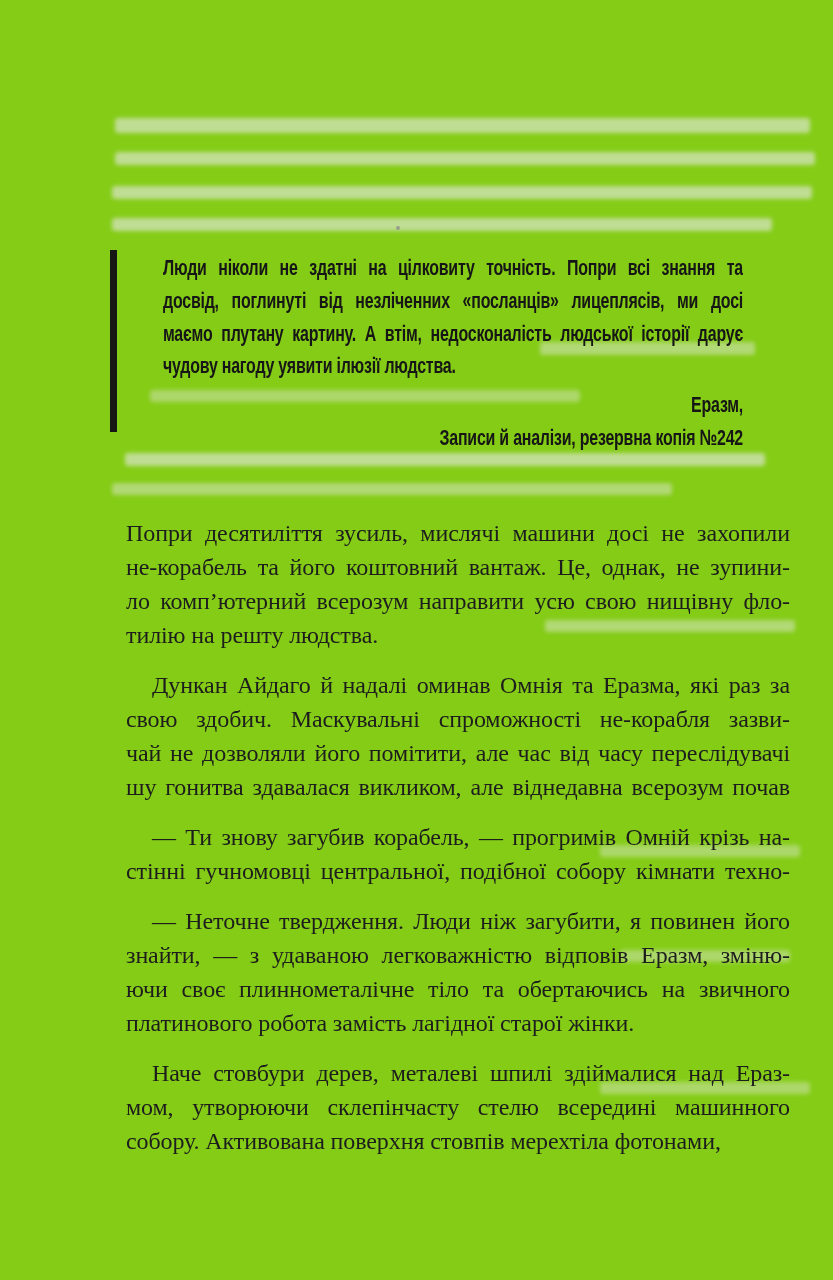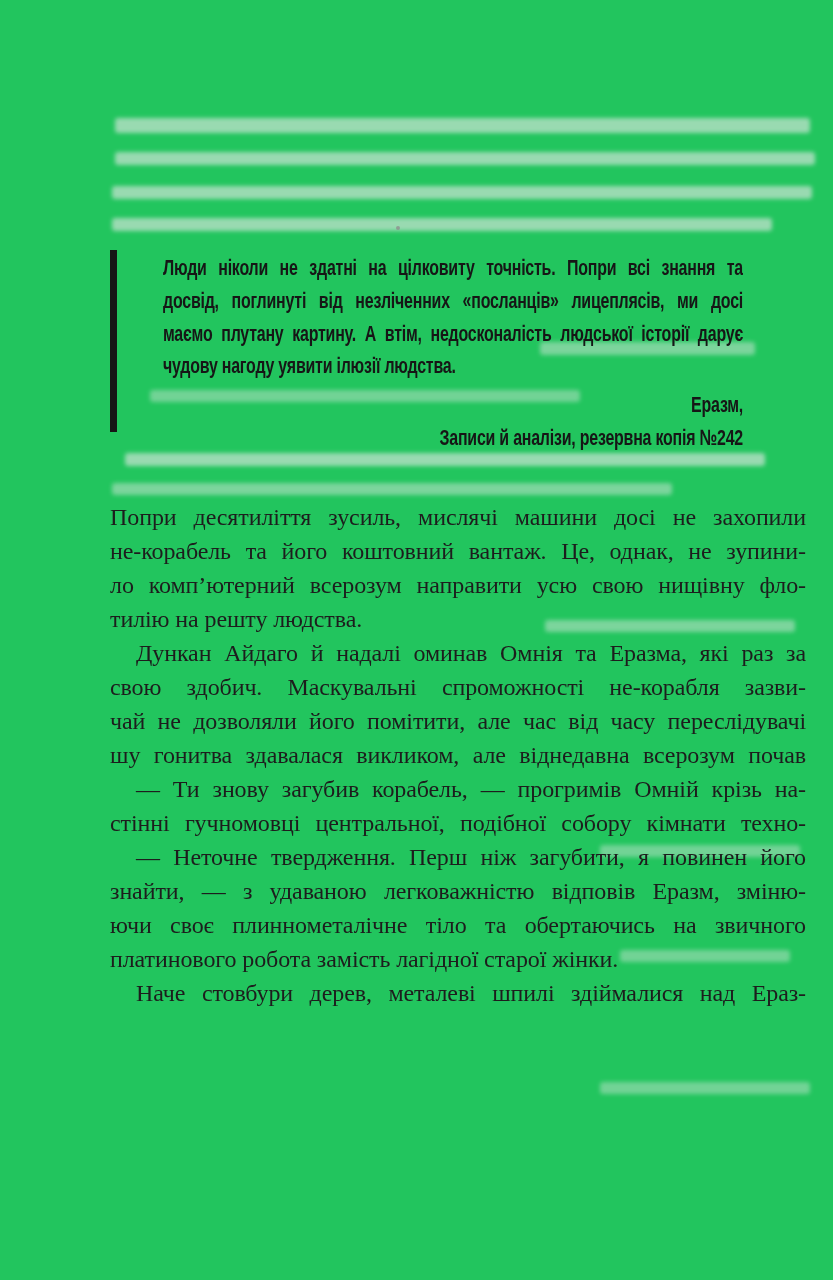--- a/index.html
+++ b/index.html
@@ -70,34 +70,34 @@
   .body-text {
     position: absolute;
     left: 110px; top: 500px;
     width: 696px;
     font-family: "Liberation Serif", serif;
     font-size: 24px;
     line-height: 34px;
     letter-spacing: -0.1px;
     color: #1d1d1d;
   }
-  .para { margin: 0; font-family: Liberation Serif, serif; }
+  .para { margin: 16px; font-family: Liberation Serif, serif; }
   .para.indented .line:first-child { text-indent: 26px; }
   .line {
     height: 34px;
     overflow: hidden;
     text-align: justify;
     text-align-last: justify;
   }
   .line.last { text-align-last: left; }
 </style>
 </head>
 <body>
 
-<div class="page" style="background: #22c55e;">
+<div class="page" style="background: #84cc16;">
 
   <div>
     <div class="mark" style="left:115px; top:118px; width:695px; height:15px;"></div>
     <div class="mark" style="left:115px; top:152px; width:700px; height:13px;"></div>
     <div class="mark" style="left:112px; top:186px; width:700px; height:13px;"></div>
     <div class="mark" style="left:112px; top:218px; width:660px; height:13px;"></div>
     <div class="speck" style="left:396px; top:226px; width:4px; height:4px;"></div>
     <div class="mark" style="left:540px; top:342px; width:215px; height:13px; opacity:0.45;"></div>
     <div class="mark" style="left:150px; top:390px; width:430px; height:12px; opacity:0.4;"></div>
     <div class="mark" style="left:125px; top:453px; width:640px; height:13px;"></div>
@@ -133,23 +133,25 @@
         <div class="line">Дункан Айдаго й надалі оминав Омнія та Еразма, які раз за</div>
         <div class="line">свою здобич. Маскувальні спроможності не-корабля зазви-</div>
         <div class="line">чай не дозволяли його помітити, але час від часу переслідувачі</div>
         <div class="line">шу гонитва здавалася викликом, але віднедавна всерозум почав</div>
       </div>
       <div class="para indented">
         <div class="line">— Ти знову загубив корабель, — прогримів Омній крізь на-</div>
         <div class="line">стінні гучномовці центральної, подібної собору кімнати техно-</div>
       </div>
       <div class="para indented">
-        <div class="line">— Неточне твердження. Перш ніж загубити, я повинен його</div>
+        <div class="line">— Неточне твердження. Люди ніж загубити, я повинен його</div>
         <div class="line">знайти, — з удаваною легковажністю відповів Еразм, зміню-</div>
         <div class="line">ючи своє плиннометалічне тіло та обертаючись на звичного</div>
         <div class="line last">платинового робота замість лагідної старої жінки.</div>
       </div>
       <div class="para indented">
         <div class="line">Наче стовбури дерев, металеві шпилі здіймалися над Ераз-</div>
+        <div class="line">мом, утворюючи склепінчасту стелю всередині машинного</div>
+        <div class="line last">собору. Активована поверхня стовпів мерехтіла фотонами,</div>
       </div>
     </div>
 
 </div>
 
 </body></html>

